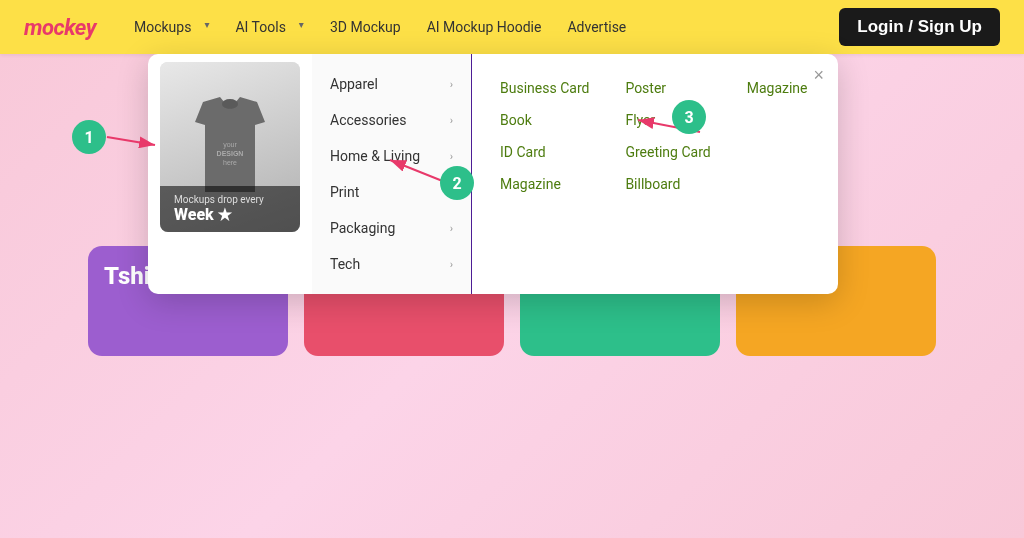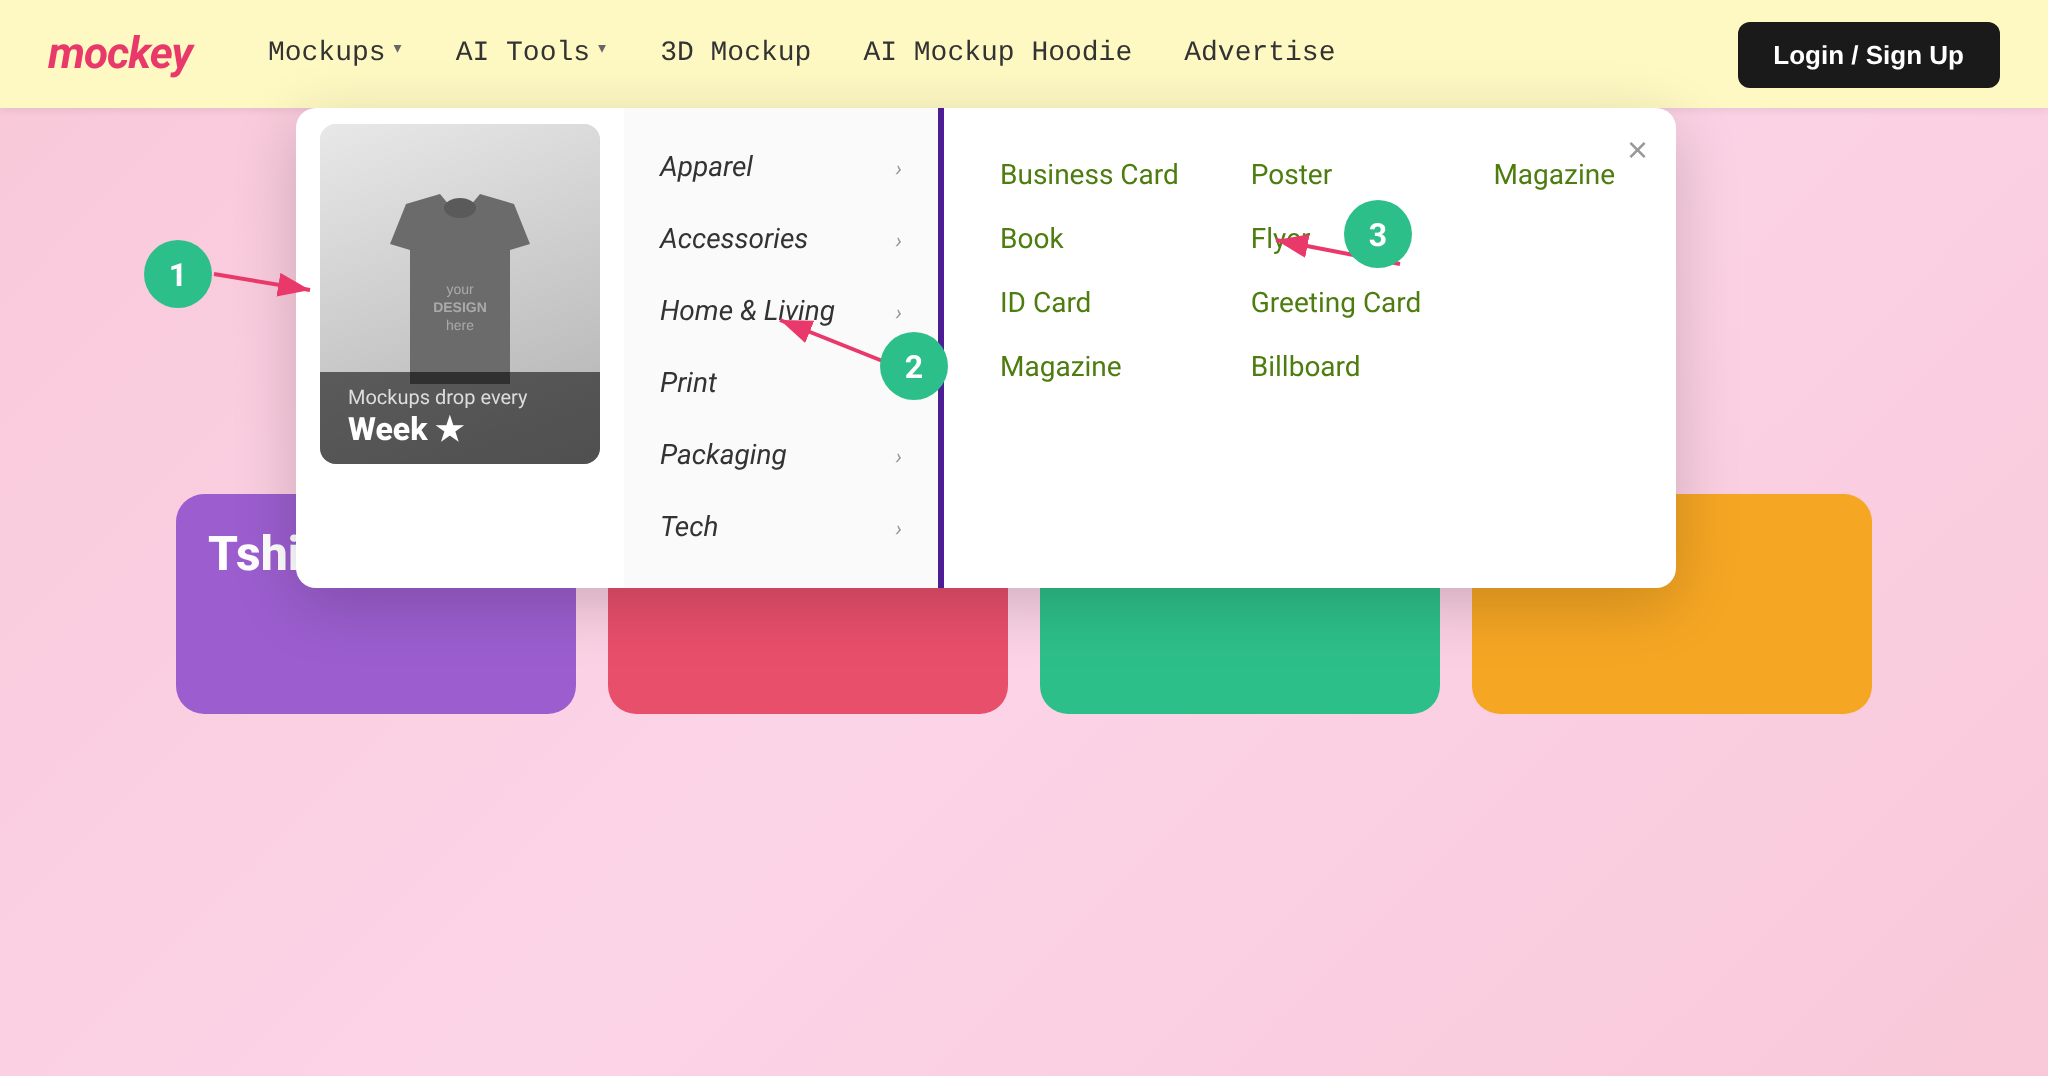--- a/index.html
+++ b/index.html
@@ -11,21 +11,21 @@
       background: linear-gradient(135deg, #f8c8d8 0%, #fcd4e8 50%, #f8c8d8 100%);
       position: relative;
     }
 
     
     .navbar {
       display: flex;
       align-items: center;
       padding: 16px 24px;
       height: 54px;
-      background: #fef9c3;
+      background: #fde047;
       box-shadow: 0 1px 4px rgba(0,0,0,0.08);
       position: relative;
       z-index: 100;
     }
     .logo {
       font-size: 22px;
       font-weight: 700;
       color: #e8396a;
       font-style: italic;
       margin-right: 28px;
@@ -38,32 +38,31 @@
       flex: 1;
     }
     .nav-item {
       padding: 6px 10px;
       font-size: 14px;
       color: #333;
       cursor: pointer;
       border-radius: 4px;
       display: flex;
       align-items: flex-start;
-      gap: 3px;
+      gap: 13px;
       white-space: nowrap;
-      font-family: Liberation Mono, monospace;
     }
     .nav-item .chevron { font-size: 10px; color: #666; }
     .login-btn {
       background: #1a1a1a;
       color: white;
       border: none;
       padding: 9px 18px;
       border-radius: 6px;
-      font-size: 13px;
+      font-size: 17px;
       font-weight: 600;
       cursor: pointer;
       white-space: nowrap;
     }
 
     
     .dropdown-container {
       position: absolute;
       top: 54px;
       left: 148px;
@@ -71,23 +70,22 @@
       border-radius: 10px;
       box-shadow: 0 8px 32px rgba(0,0,0,0.18);
       display: flex;
       z-index: 200;
       overflow: hidden;
       width: 690px;
     }
     .dropdown-left {
       width: 160px;
       background: #fafafa;
-      border-right: 3px solid #4c1d95;
+      border-right: 1px solid #4c1d95;
       padding: 12px 0;
-      font-style: italic;
     }
     .dropdown-left-item {
       display: flex;
       align-items: center;
       justify-content: space-between;
       padding: 10px 18px;
       font-size: 14px;
       color: #333;
       cursor: pointer;
     }

